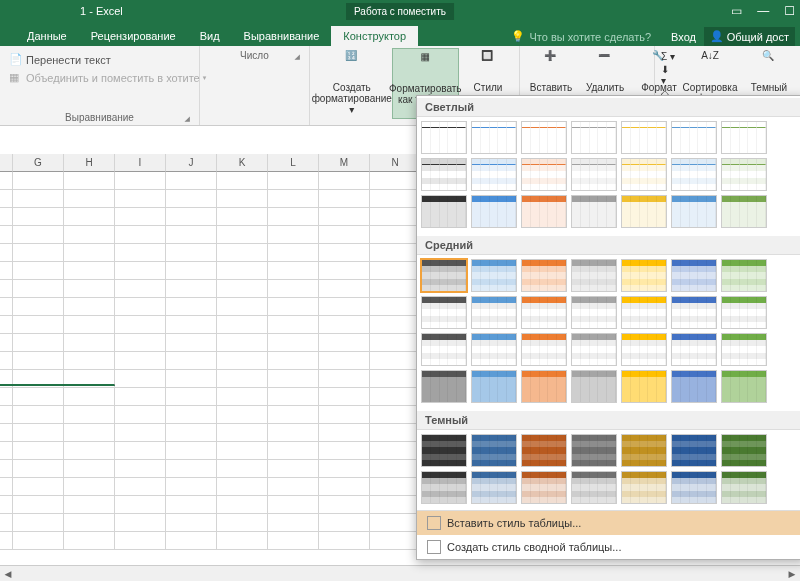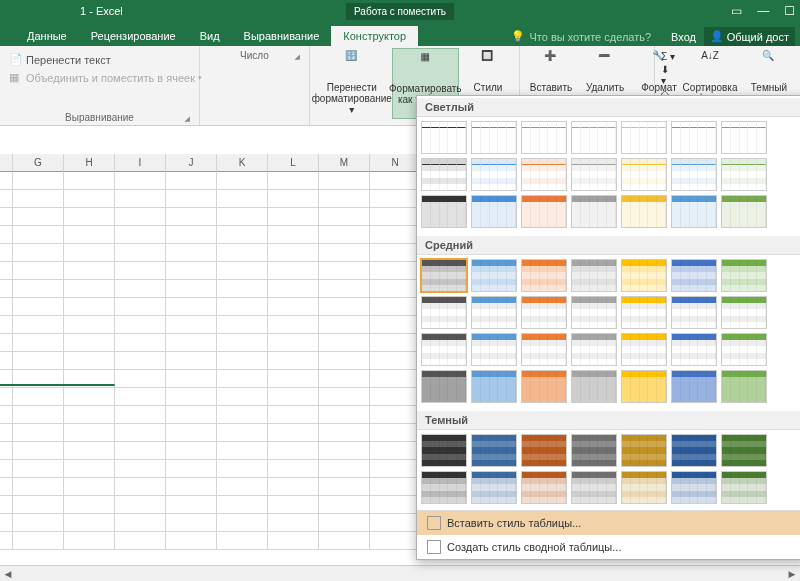--- a/index.html
+++ b/index.html
@@ -85,32 +85,32 @@
 
 <div class="ribbon">
   <div class="grp" style="width:200px">
     <div class="grp-body" style="flex-direction:column;gap:2px;padding-top:4px">
       <div class="btn-s">
           <span class="ic">📄</span>
           <span>Перенести текст</span>
         </div>
       <div class="btn-s dis">
           <span class="ic">▦</span>
-          <span>Объединить и поместить в ячеек</span> 
+          <span>Объединить и поместить в хотите</span> 
           <span style="font-size:7px">▾</span>
         </div>
     </div>
     <div class="grp-lbl"><span>Выравнивание</span><span class="dlaunch">◢</span></div>
   </div>
   <div class="grp" style="width:110px">
     <div class="grp-lbl"><span>Число</span><span class="dlaunch">◢</span></div>
   </div>
   <div class="grp" style="width:210px">
     <div class="grp-body">
-      <div class="btn-l"><span class="ic-l">🔢</span><span>Перенести</span><span>форматирование</span>▾</div>
+      <div class="btn-l"><span class="ic-l">🔢</span><span>Создать</span><span>форматирование</span>▾</div>
       <div class="btn-l sel"><span class="ic-l">▦</span><span>Форматировать</span><span>как таблицу</span>▾</div>
       <div class="btn-l"><span class="ic-l">🔲</span><span>Стили</span><span>ячеек</span>▾</div>
     </div>
   </div>
   <div class="grp" style="width:135px">
     <div class="grp-body">
       <div class="btn-l"><span class="ic-l">➕</span><span>Вставить</span>▾</div>
       <div class="btn-l"><span class="ic-l">➖</span><span>Удалить</span>▾</div>
       <div class="btn-l"><span class="ic-l">🔧</span><span>Формат</span>▾</div>
     </div>

